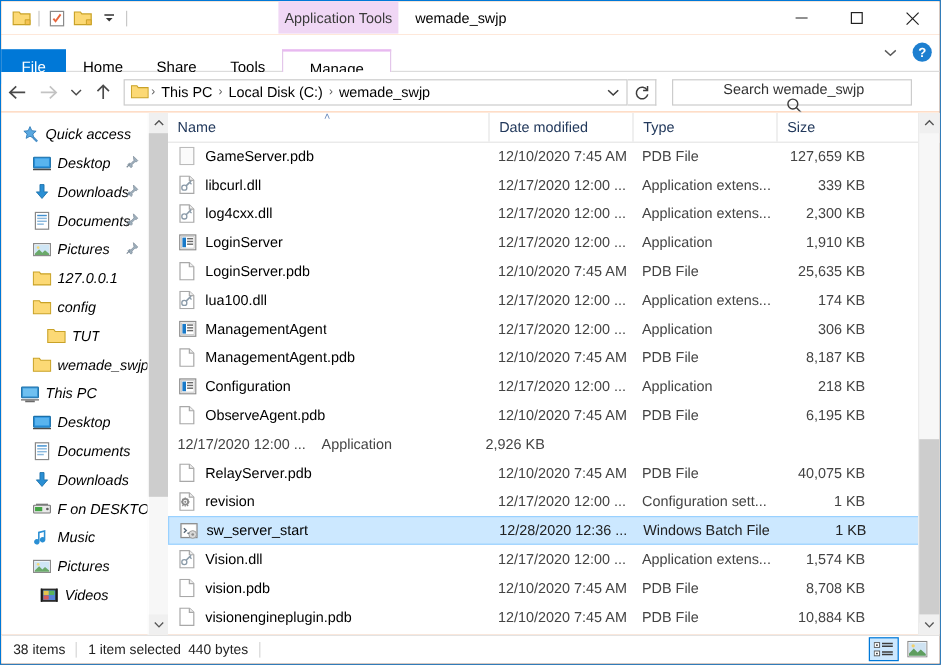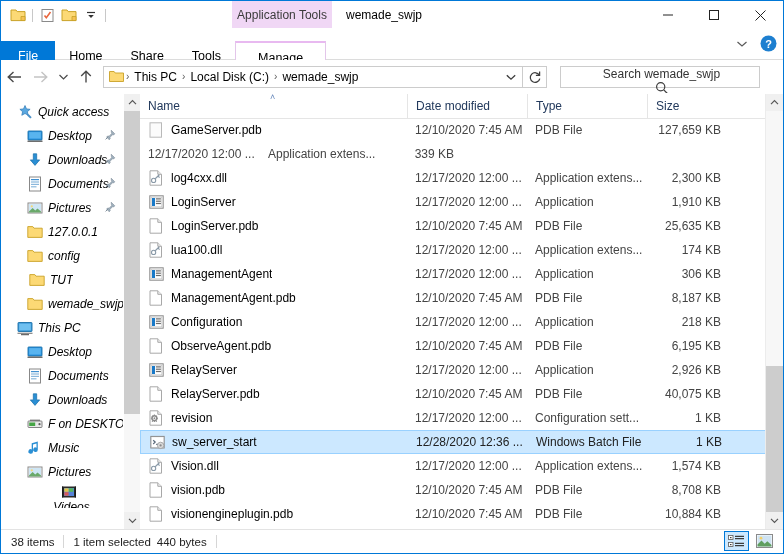--- a/index.html
+++ b/index.html
@@ -364,21 +364,21 @@
             <span class="sb-label">127.0.0.1</span>
           </div>
           <div class="sb-row" style="padding-left: 26px;">
             <span class="sb-icon">
               <svg width="16" height="14" viewBox="0 0 16 14">
                 <path d="M0.8 1.6h5l1.2 1.6H15.2v9.2H0.8z" fill="#fcd975" stroke="#c9a227" stroke-width=".9"></path>
               </svg>
             </span>
             <span class="sb-label">config</span>
           </div>
-          <div class="sb-row" style="padding-left: 28px;">
+          <div class="sb-row" style="padding-left: 38px;">
             <span class="sb-icon">
               <svg width="16" height="14" viewBox="0 0 16 14">
                 <path d="M0.8 1.6h5l1.2 1.6H15.2v9.2H0.8z" fill="#fcd975" stroke="#c9a227" stroke-width=".9"></path>
               </svg>
             </span>
             <span class="sb-label">TUT</span>
           </div>
           <div class="sb-row" style="padding-left: 26px;">
             <span class="sb-icon">
               <svg width="16" height="14" viewBox="0 0 16 14">
@@ -450,21 +450,21 @@
             <span class="sb-icon">
               <svg width="16" height="16" viewBox="0 0 16 16">
                 <rect x="1" y="3" width="14" height="10" fill="#fff" stroke="#8a8a8a" stroke-width="1"></rect>
                 <rect x="2" y="4" width="12" height="8" fill="#cfe6f5"></rect>
                 <path d="M2 11.5l3.6-3.6 2.7 2.7 2.2-2 3.5 2.9v1h-12z" fill="#6aa96a"></path>
                 <circle cx="4.8" cy="6.3" r="1.1" fill="#f5d776"></circle>
               </svg>
             </span>
             <span class="sb-label">Pictures</span>
           </div>
-          <div class="sb-row" style="padding-left: 13px; flex-direction: column;">
+          <div class="sb-row" style="padding-left: 32px;">
             <span class="sb-icon">
               <svg width="16" height="16" viewBox="0 0 16 16">
                 <rect x="1" y="2.5" width="14" height="11" fill="#2b2b2b"></rect>
                 <rect x="3" y="4" width="10" height="8" fill="#4a90d9"></rect>
                 <path d="M3 4h10v8H3z" fill="none"></path>
                 <rect x="3.3" y="4.3" width="4.3" height="3.5" fill="#e8c34a"></rect>
                 <rect x="8" y="4.3" width="4.3" height="3.5" fill="#5ab45a"></rect>
                 <rect x="3.3" y="8.2" width="4.3" height="3.5" fill="#d95a5a"></rect>
                 <rect x="8" y="8.2" width="4.3" height="3.5" fill="#5a7fd9"></rect>
                 <rect x="1" y="2.5" width="1.2" height="11" fill="#1a1a1a"></rect>
@@ -515,20 +515,32 @@
                   <rect x="1" y="0.8" width="11.5" height="14.4" fill="#fbfbfb" stroke="#b9b9b9" stroke-width="1"></rect>
                 </svg>
               </span>
               <span class="fname">GameServer.pdb</span>
             </div>
             <div class="cell date">12/10/2020 7:45 AM</div>
             <div class="cell type">PDB File</div>
             <div class="cell size">127,659 KB</div>
           </div>
           <div class="row">
+            <div class="cell name">
+              <span class="fi">
+                <svg width="14" height="16" viewBox="0 0 14 16">
+                  <path d="M1 0.8h7.8l3.7 3.5v10.9H1z" fill="#fff" stroke="#a8a8a8" stroke-width="1"></path>
+                  <path d="M8.8 0.8v3.5h3.7" fill="#eee" stroke="#a8a8a8" stroke-width="1"></path>
+                  <circle cx="4.6" cy="10.4" r="2.1" fill="none" stroke="#8a9aa8" stroke-width="1.1"></circle>
+                  <path d="M6.1 8.9l4.2-4.2" stroke="#8a9aa8" stroke-width="1.3"></path>
+                  <path d="M9 6l1.6 1.6" stroke="#8a9aa8" stroke-width="1.1"></path>
+                </svg>
+              </span>
+              <span class="fname">libcurl.dll</span>
+            </div>
             <div class="cell date">12/17/2020 12:00 ...</div>
             <div class="cell type">Application extens...</div>
             <div class="cell size">339 KB</div>
           </div>
           <div class="row">
             <div class="cell name">
               <span class="fi">
                 <svg width="14" height="16" viewBox="0 0 14 16">
                   <path d="M1 0.8h7.8l3.7 3.5v10.9H1z" fill="#fff" stroke="#a8a8a8" stroke-width="1"></path>
                   <path d="M8.8 0.8v3.5h3.7" fill="#eee" stroke="#a8a8a8" stroke-width="1"></path>
@@ -650,33 +662,20 @@
                   <path d="M8.8 0.8v3.5h3.7" fill="#eee" stroke="#a8a8a8" stroke-width="1"></path>
                 </svg>
               </span>
               <span class="fname">ObserveAgent.pdb</span>
             </div>
             <div class="cell date">12/10/2020 7:45 AM</div>
             <div class="cell type">PDB File</div>
             <div class="cell size">6,195 KB</div>
           </div>
           <div class="row">
-            <div class="cell name">
-              <span class="fi">
-                <svg width="15" height="14" viewBox="0 0 15 14">
-                  <rect x="0.8" y="0.8" width="13.4" height="12.4" fill="#fbfbfb" stroke="#8a8a8a" stroke-width="1"></rect>
-                  <rect x="2.2" y="2.2" width="10.6" height="9.6" fill="#fff" stroke="#c5c5c5" stroke-width=".7"></rect>
-                  <rect x="3" y="3" width="3" height="8" fill="#1879c8"></rect>
-                  <rect x="6.9" y="3.3" width="5" height="1.2" fill="#6a6a6a"></rect>
-                  <rect x="6.9" y="5.6" width="5" height="1.2" fill="#6a6a6a"></rect>
-                  <rect x="6.9" y="7.9" width="5" height="1.2" fill="#6a6a6a"></rect>
-                </svg>
-              </span>
-              <span class="fname">RelayServer</span>
-            </div>
             <div class="cell date">12/17/2020 12:00 ...</div>
             <div class="cell type">Application</div>
             <div class="cell size">2,926 KB</div>
           </div>
           <div class="row">
             <div class="cell name">
               <span class="fi">
                 <svg width="14" height="16" viewBox="0 0 14 16">
                   <path d="M1 0.8h7.8l3.7 3.5v10.9H1z" fill="#fff" stroke="#a8a8a8" stroke-width="1"></path>
                   <path d="M8.8 0.8v3.5h3.7" fill="#eee" stroke="#a8a8a8" stroke-width="1"></path>

